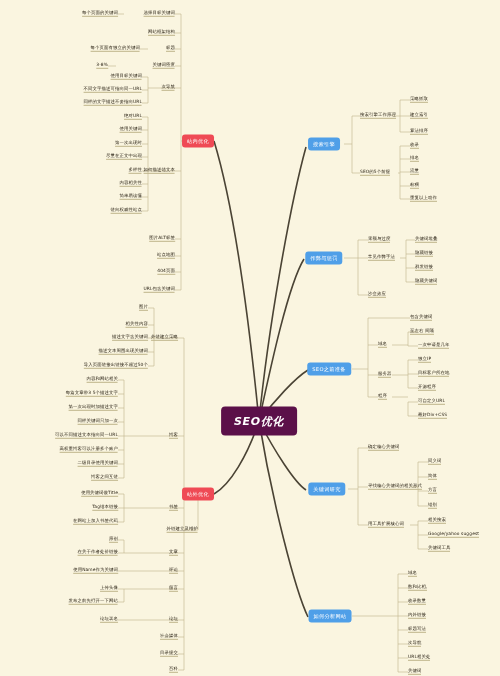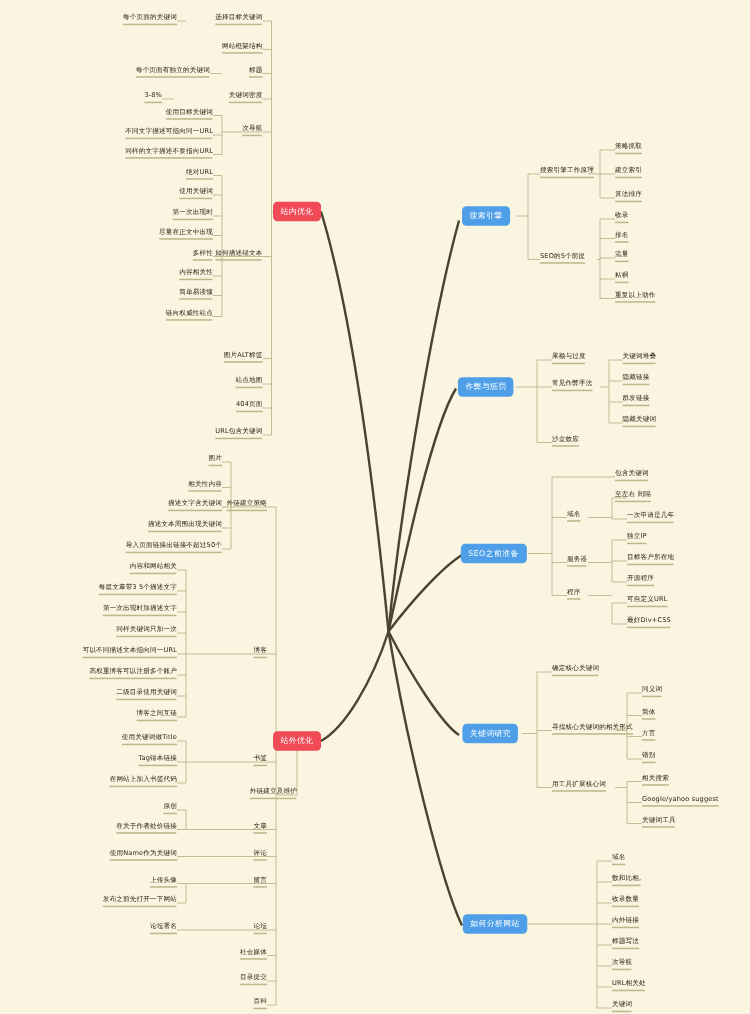--- a/index.html
+++ b/index.html
@@ -201,20 +201,21 @@
       <line x1="398" y1="672" x2="408" y2="672" stroke="#bfb48a" stroke-width="0.6"></line>
       <path d="M 259 421 C 250 330, 235 210, 214 141" fill="none" stroke="#4a4334" stroke-width="1.6"></path>
       <path d="M 259 421 C 248 455, 230 485, 214 494" fill="none" stroke="#4a4334" stroke-width="1.6"></path>
       <path d="M 259 421 C 268 330, 290 205, 306 147" fill="none" stroke="#4a4334" stroke-width="1.6"></path>
       <path d="M 259 421 C 270 370, 288 285, 304 259" fill="none" stroke="#4a4334" stroke-width="1.6"></path>
       <path d="M 259 421 C 275 400, 295 378, 308 370" fill="none" stroke="#4a4334" stroke-width="1.6"></path>
       <path d="M 259 421 C 275 452, 295 483, 306 490" fill="none" stroke="#4a4334" stroke-width="1.6"></path>
       <path d="M 259 421 C 272 500, 295 590, 308 617" fill="none" stroke="#4a4334" stroke-width="1.6"></path>
     </svg>
 
+  <div class="node center" style="left:259px;top:421px;background:#5b1049">SEO优化</div>
 
   <div class="node" style="left:198px;top:141px;background:#ef4a55">站内优化</div>
   <div class="node" style="left:198px;top:494px;background:#ef4a55">站外优化</div>
 
   <div class="node" style="left:324px;top:144px;background:#4f9fe8">搜索引擎</div>
   <div class="node" style="left:324px;top:258px;background:#4f9fe8">作弊与惩罚</div>
   <div class="node" style="left:329px;top:369px;background:#4f9fe8">SEO之前准备</div>
   <div class="node" style="left:327px;top:489px;background:#4f9fe8">关键词研究</div>
   <div class="node" style="left:330px;top:616px;background:#4f9fe8">如何分析网站</div>
 

